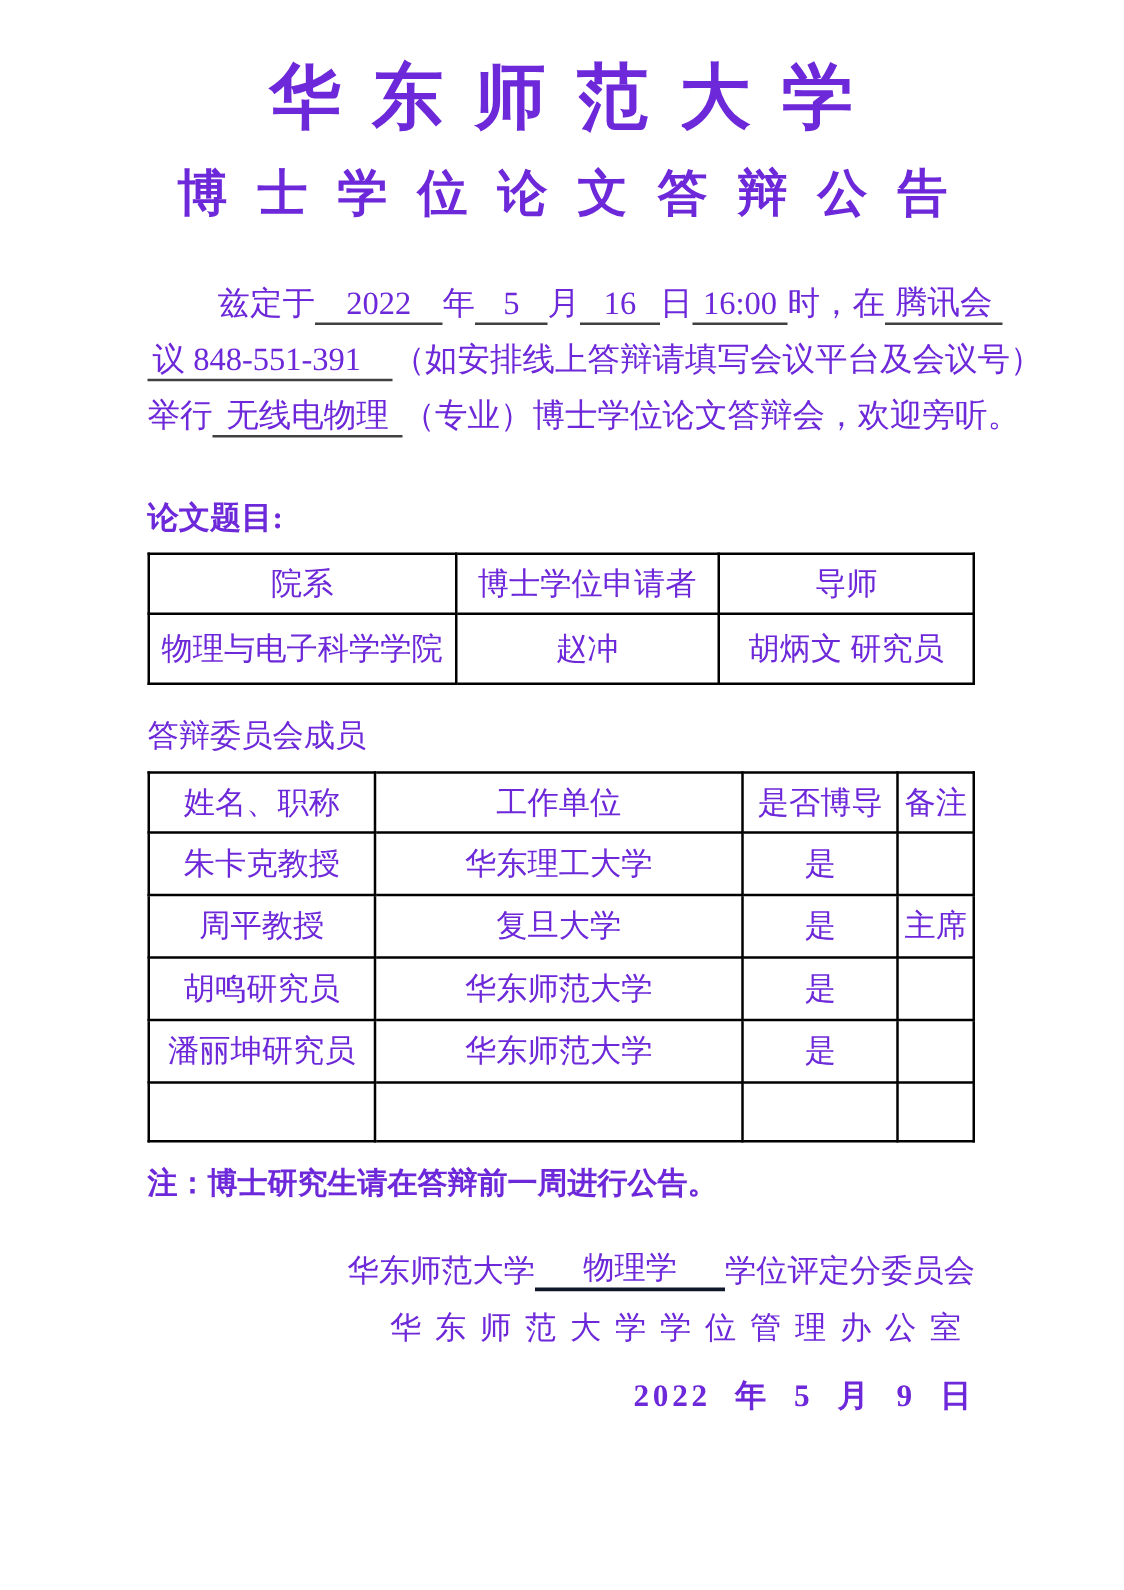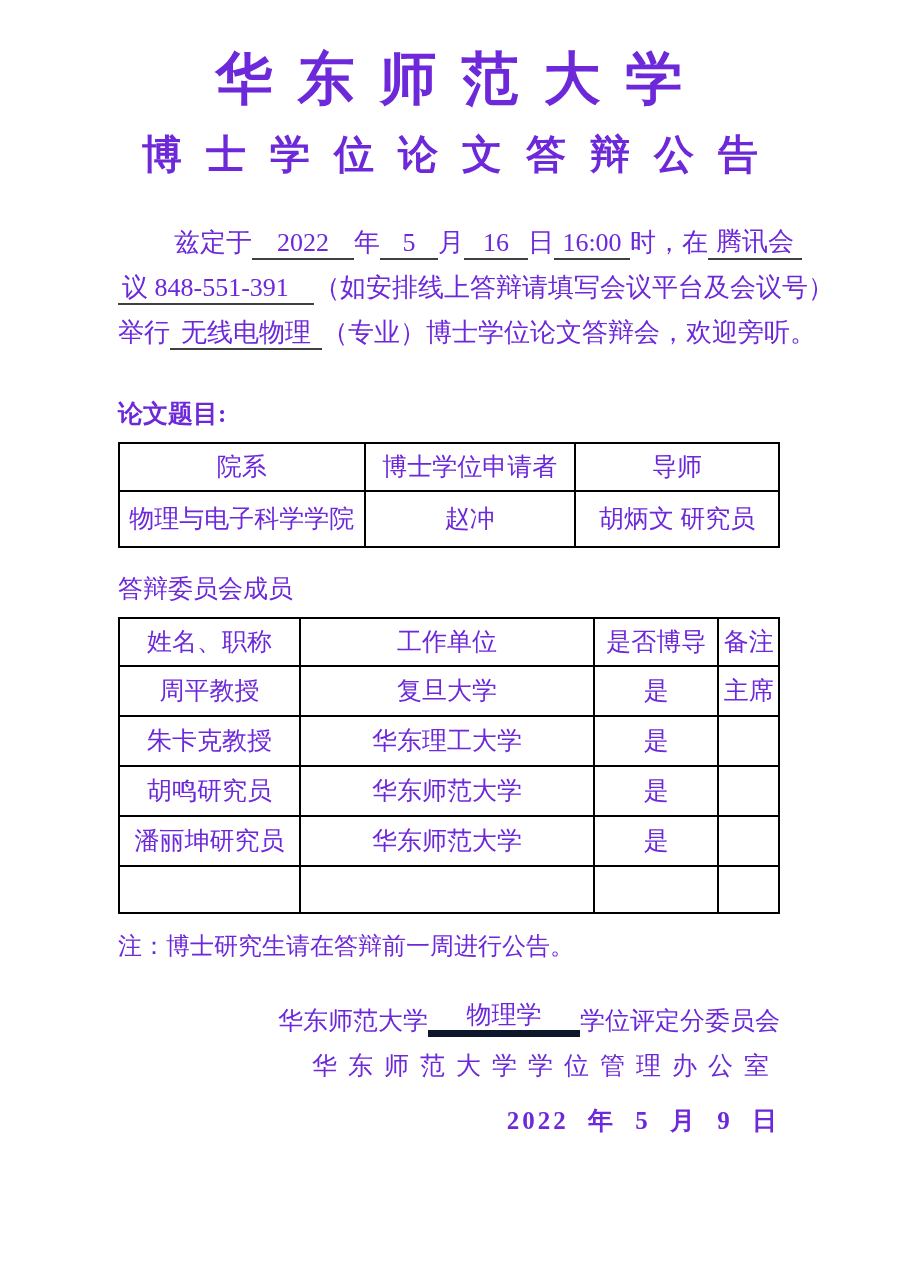--- a/index.html
+++ b/index.html
@@ -95,30 +95,30 @@
   .committee-table { margin-top: 12px; }
   .committee-table .hdr-row td   { height: 46px; }
   .committee-table .data-row td  { height: 48px; }
   .committee-table .tall-row td  { height: 94px; vertical-align: top; padding-top: 11px; }
   .committee-table .tall-row .unit-line2 { margin-top: 16px; }
   .committee-table .empty-row td { height: 45px; }
   
   .note {
     margin-top: 16px;
     font-size: 24px;
-    font-weight: normal;
+    font-weight: bold;
   }
   .signature {
     text-align: right;
     font-size: 25px;
   }
   .sig-line1 { margin-top: 38px; white-space: nowrap; }
   .sig-blank {
     display: inline-block;
-    border-bottom: 7px solid #0f172a;
+    border-bottom: 3px solid #0f172a;
     width: 152px;
     text-align: center;
     line-height: 30px;
     vertical-align: bottom;
     box-sizing: border-box;
   }
   .sig-line2 {
     margin-top: 12px;
     letter-spacing: 11px;
     white-space: nowrap;
@@ -177,30 +177,30 @@
       <col style="width:9.2%">
     </colgroup>
     <tbody>
         <tr class="hdr-row">
       <td>姓名、职称</td>
       <td>工作单位</td>
       <td>是否博导</td>
       <td>备注</td>
     </tr>
     <tr class="data-row">
+      <td>朱卡克教授</td>
+      <td>华东理工大学</td>
+      <td>是</td>
+      <td></td>
+    </tr>
+    <tr class="data-row">
       <td>周平教授</td>
       <td>复旦大学</td>
       <td>是</td>
       <td>主席</td>
-    </tr>
-    <tr class="data-row">
-      <td>朱卡克教授</td>
-      <td>华东理工大学</td>
-      <td>是</td>
-      <td></td>
     </tr>
     <tr class="data-row">
       <td>胡鸣研究员</td>
       <td>华东师范大学</td>
       <td>是</td>
       <td></td>
     </tr>
     <tr class="data-row">
       <td>潘丽坤研究员</td>
       <td>华东师范大学</td>

